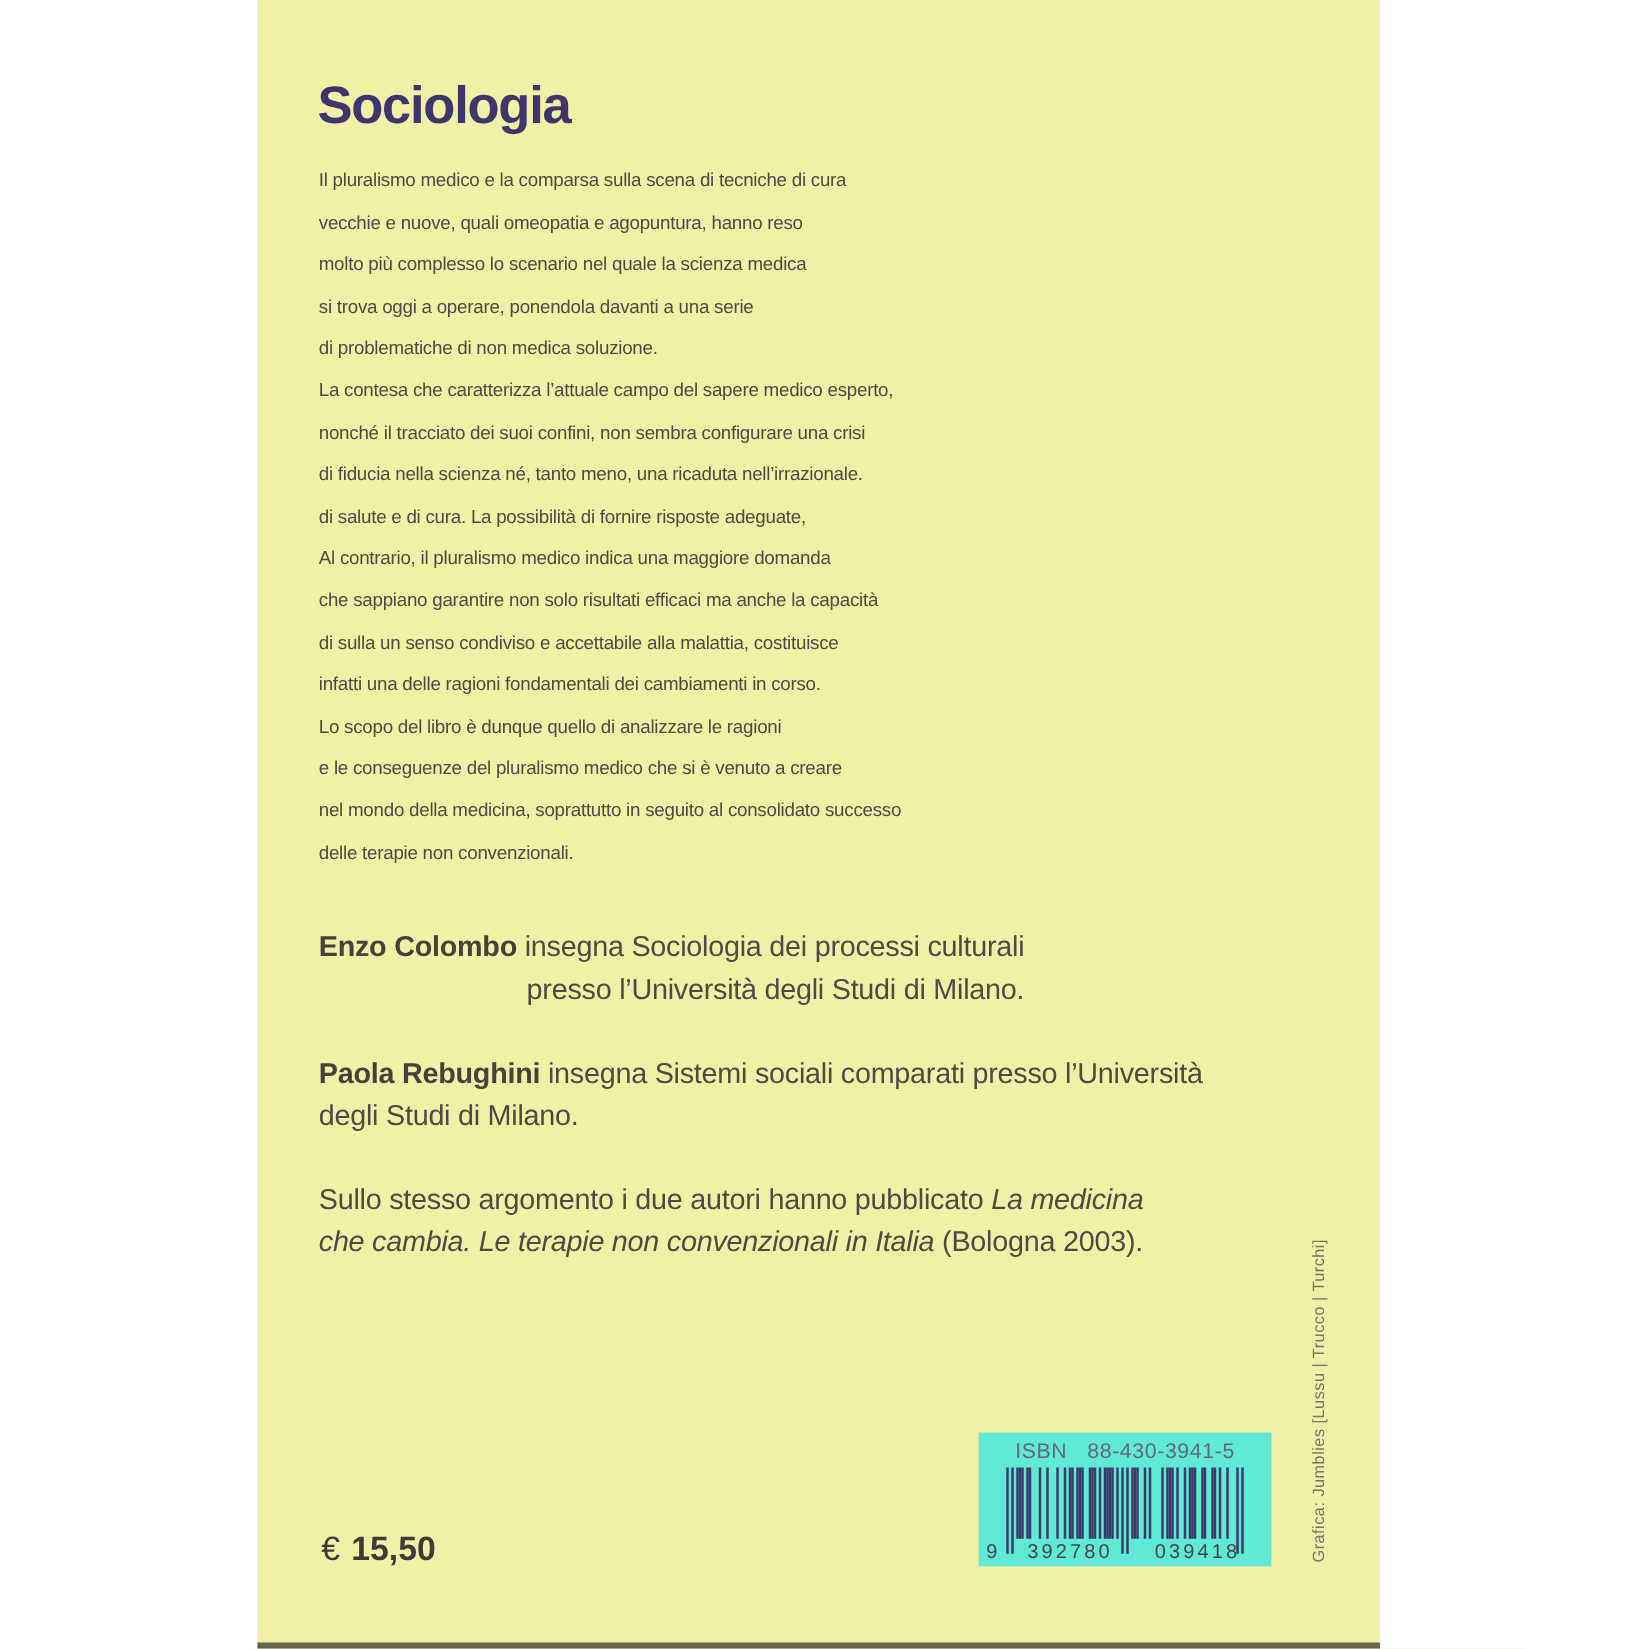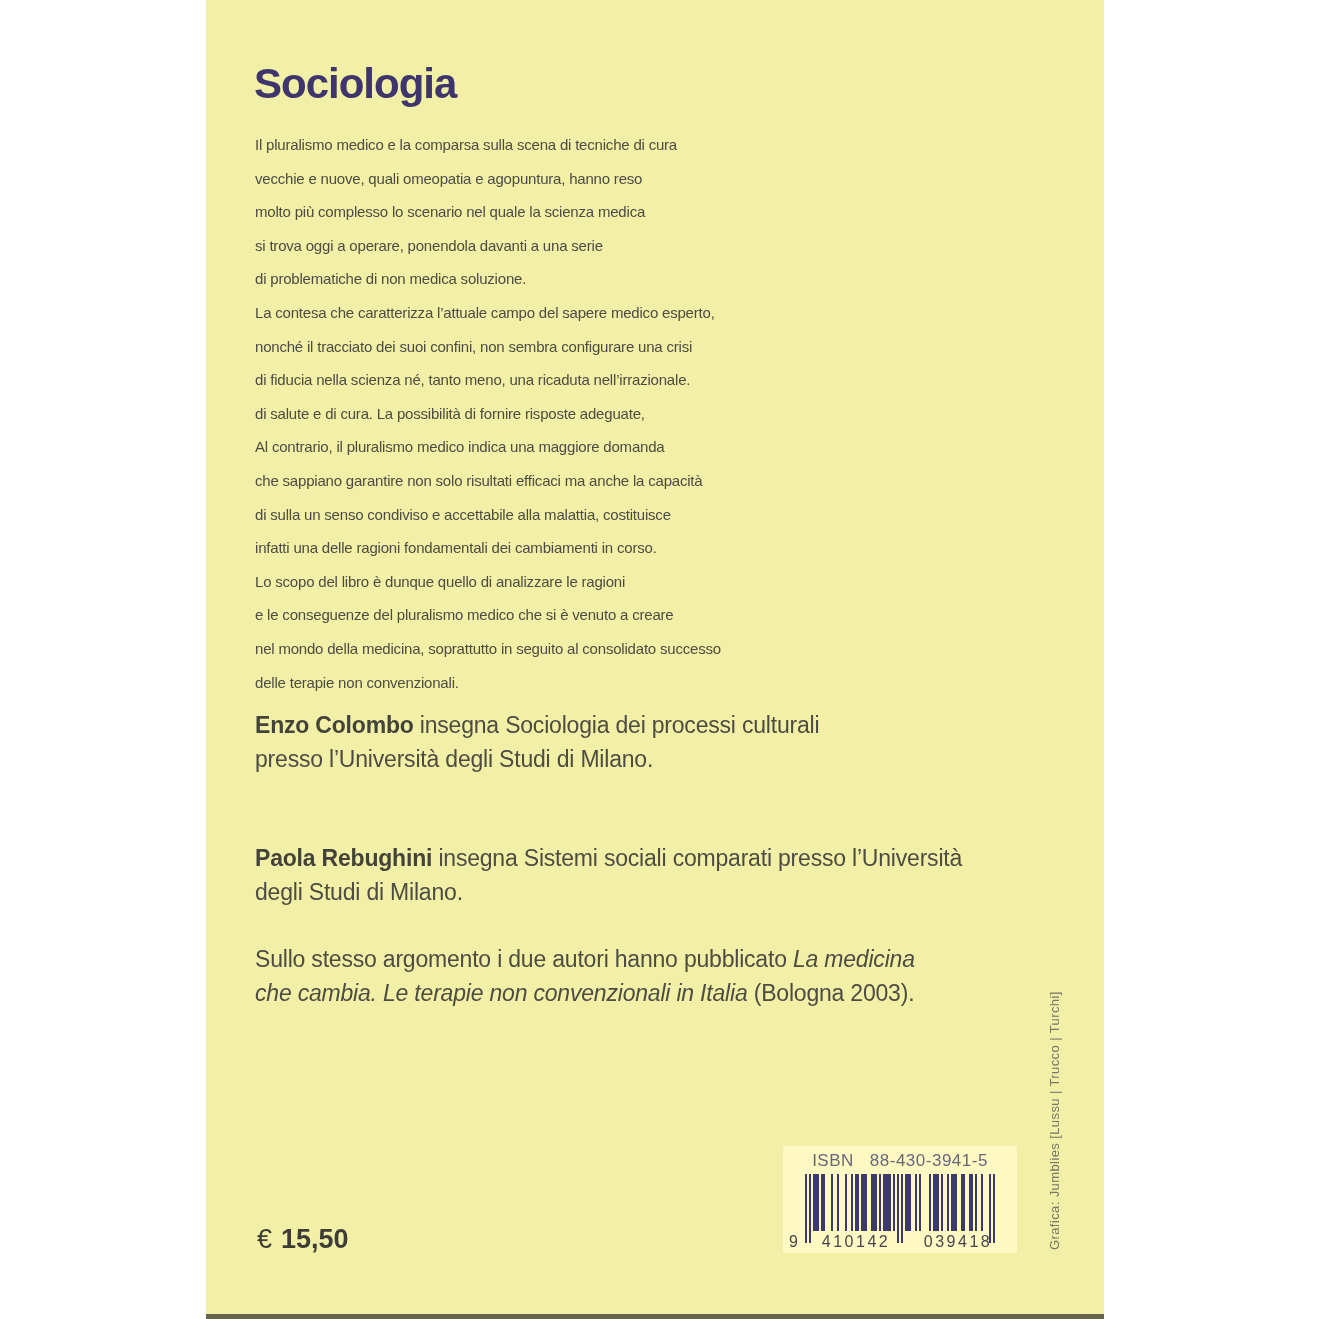--- a/index.html
+++ b/index.html
@@ -25,34 +25,34 @@
   .blurb {
     position:absolute; left:49px; top:128px;
     font-size:15px; line-height:33.6px; letter-spacing:-0.2px;
     color:#4c4c43; white-space:nowrap;
   }
   .para {
     position:absolute; left:49px;
     font-size:23px; line-height:33.6px; letter-spacing:-0.2px;
     color:#4c4c43; white-space:nowrap;
   }
-  .para-author-1 { top:709px; }
+  .para-author-1 { top:741px;text-align:right; }
   .para-author-2 { top:842px; }
   .para-publication { top:943px; }
   .author-name { font-weight:bold; color:#43433a; }
   .italic { font-style:italic; }
   .price {
     position:absolute; left:51px; top:1224px;
     font-size:27px; font-weight:bold; color:#3e3d35;
     display:flex; align-items:baseline;
   }
   .price .euro-sign { font-weight:400; font-size:27px; margin-right:9px; }
   .barcode-box {
     position:absolute; left:577px; top:1146px; width:234px; height:107px;
-    background:#fef9c3;
+    background:#5eead4;
   }
   .isbn-row {
     display:flex; justify-content:center; gap:16px;
     margin-top:5px; font-size:17px; letter-spacing:0.5px;
     color:#67677c;
   }
   .bars {
     display:flex; justify-content:center; align-items:flex-start;
     margin-top:3px; height:70px;
   }
@@ -217,21 +217,21 @@
         <span class="m d"></span>
         <span class="m"></span>
         <span class="m"></span>
         <span class="m"></span>
         <span class="m d t"></span>
         <span class="m"></span>
         <span class="m d t"></span>
       </div>
     <div class="digits-row">
       <span class="g0">9</span>
-      <span class="g1">410142</span>
+      <span class="g1">392780</span>
       <span class="g2">039418</span>
     </div>
   </div>
 
   <div class="credit">Grafica: Jumblies [Lussu | Trucco | Turchi]</div>
 
   <div class="cover-bottom-edge"></div>
 </div>
 
 </body></html>

